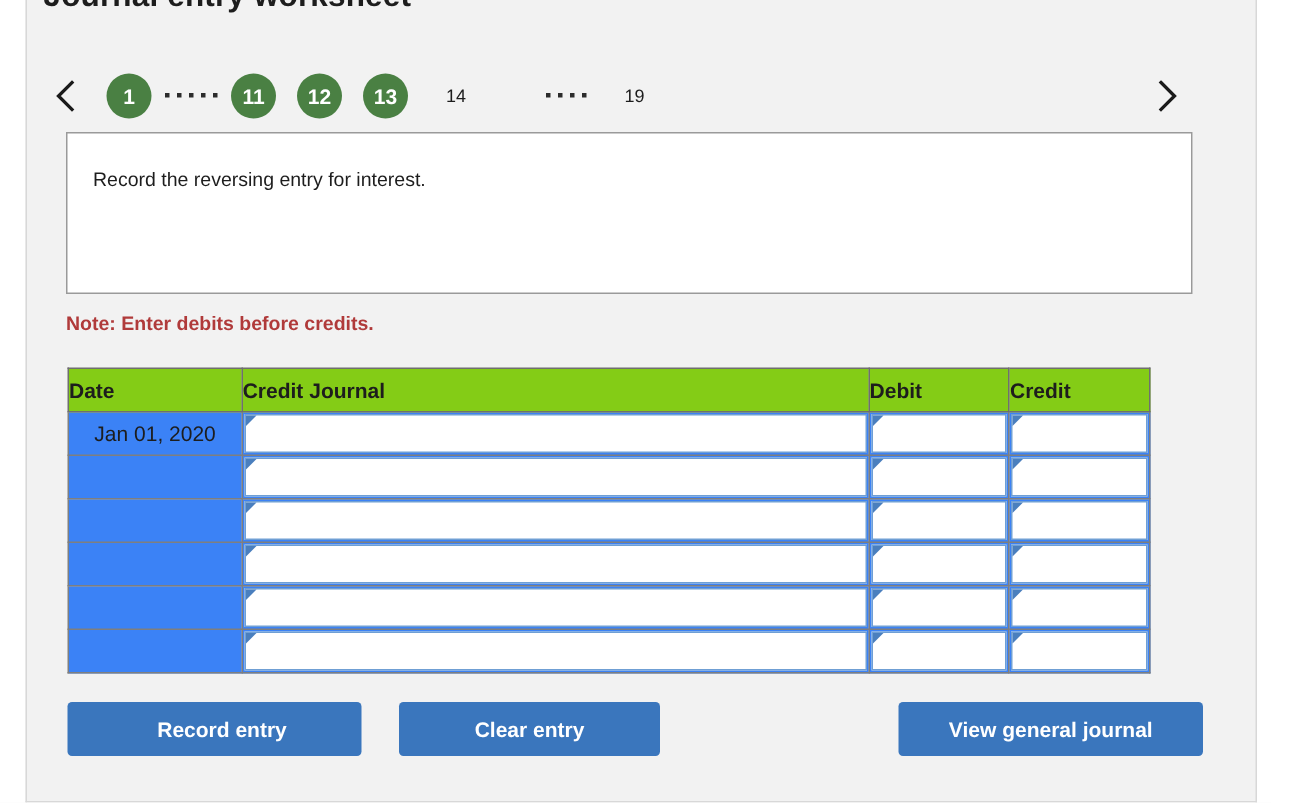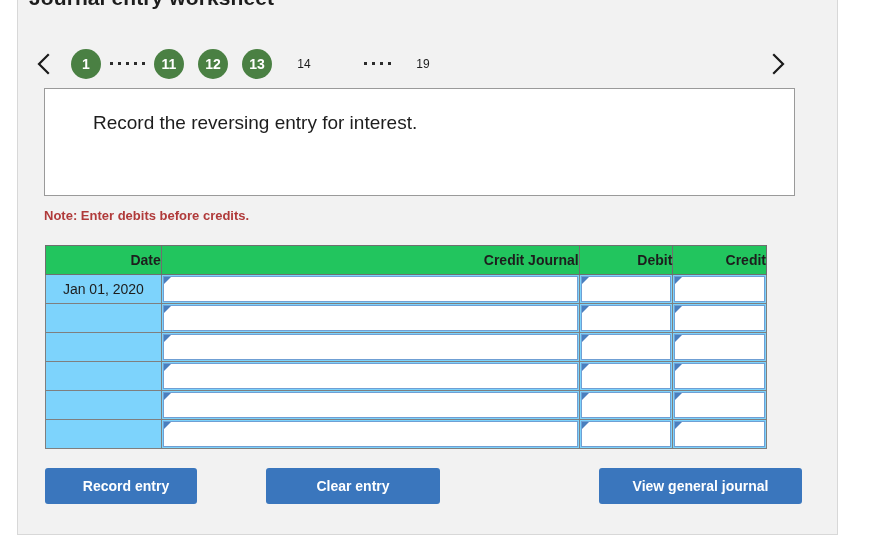--- a/index.html
+++ b/index.html
@@ -148,23 +148,22 @@
     height: 108px;
     background: #ffffff;
     border: 1px solid #9a9a9a;
     box-sizing: border-box;
     z-index: 1;
   }
   .instruction-text {
     position: absolute;
     left: 17px;
     top: 23px;
-    font-size: 19px;
-    color: #1d1d1d;
-    margin-left: 31px;
+    font-size: 13px;
+    color: #1d1d1d;
   }
 
   
   .note {
     position: absolute;
     left: 44px;
     top: 208px;
     font-size: 13px;
     font-weight: bold;
     color: #b03a3a;
@@ -173,34 +172,34 @@
   
   .journal {
     position: absolute;
     left: 45px;
     top: 245px;
     width: 722px;
     border-collapse: collapse;
     table-layout: fixed;
   }
   .journal th {
-    background: #22c55e;
+    background: #84cc16;
     border: 1px solid #6f6f6f;
     height: 28px;
     font-size: 14px;
     font-weight: bold;
     color: #1d1d1d;
-    text-align: right;
+    text-align: left;
     padding: 0;
   }
   .journal td {
     border: 1px solid #7f7f7f;
     height: 28px;
     padding: 0;
-    background: #7dd3fc;
+    background: #3b82f6;
     vertical-align: middle;
   }
   .col-date   { width: 115px; }
   .col-gj     { width: 415px; }
   .col-debit  { width: 93px; }
   .col-credit { width: 93px; }
 
   .date-cell {
     text-align: center;
     font-size: 14px;
@@ -236,21 +235,21 @@
     background: #3a76bd;
     color: #ffffff;
     font-size: 14px;
     font-weight: bold;
     border: none;
     border-radius: 3px;
     cursor: pointer;
     font-family: "Liberation Sans", sans-serif;
     padding: 0;
   }
-  .btn-record { left: 45px;  top: 468px; width: 152px; padding-left: 10px; }
+  .btn-record { left: 45px;  top: 468px; width: 196px; padding-left: 10px; }
   .btn-clear  { left: 266px; top: 468px; width: 174px; }
   .btn-view   { left: 599px; top: 468px; width: 203px; }
 </style>
 </head>
 <body>
 
 <div id="root">
 
   <div class="panel"></div>
 

